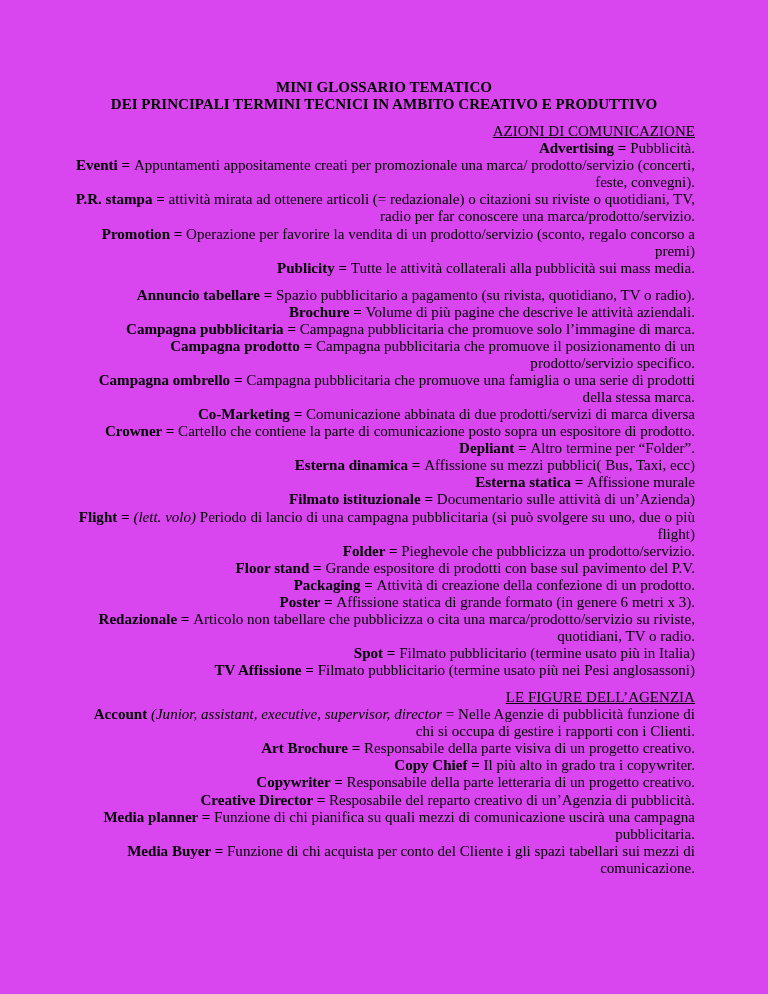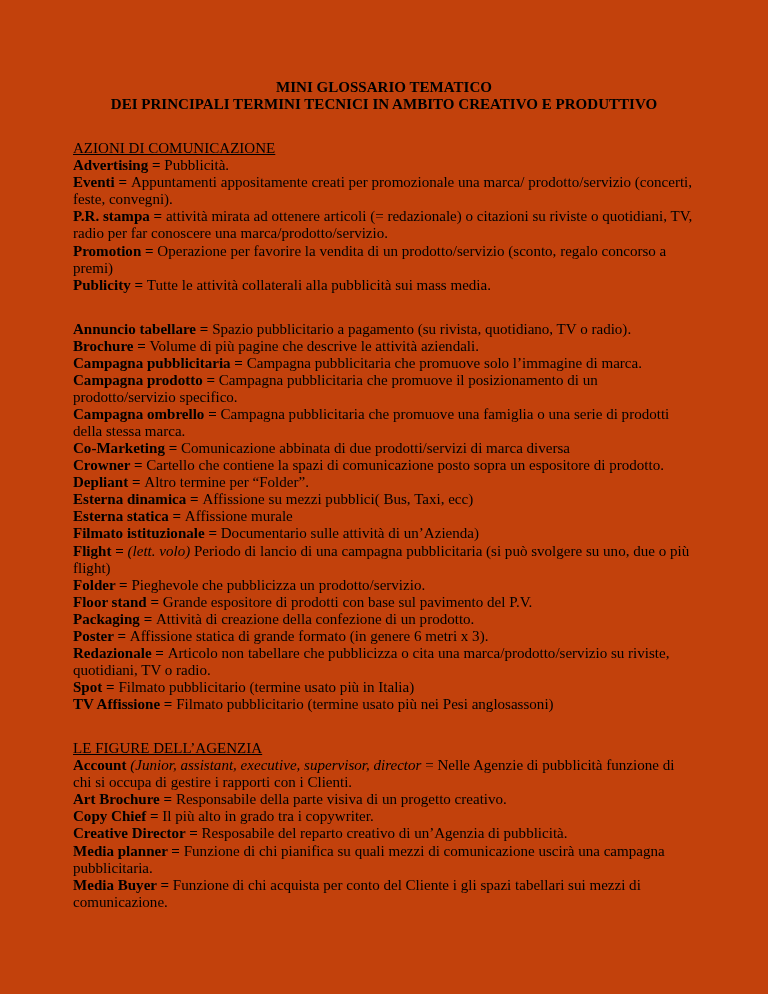--- a/index.html
+++ b/index.html
@@ -6,36 +6,37 @@
     margin: 0;
     padding: 0;
     background: #ffffff;
   }
   .page {
     position: relative;
     width: 768px;
     height: 994px;
     box-sizing: border-box;
     padding: 79px 73px 0 73px;
-    background: #c2410c;
+    background: #d946ef;
     color: #000000;
     font-family: "Liberation Serif", "DejaVu Serif", serif;
     font-size: 15.06px;
     line-height: 17.06px;
     overflow: hidden;
   }
   .doc-title {
     text-align: center;
     font-weight: bold;
   }
   .doc-title div {
     margin: 0;
   }
   section.glossary-section {
-    margin-top: 27px; 
+    margin-top: 10px; 
+    text-align: right;
   }
   .section-heading {
     text-decoration: underline;
     font-weight: normal;
   }
   p.entry {
     margin: 0;
     padding: 0;
   }
   .seg-bold   { font-weight: bold; }
@@ -58,37 +59,38 @@
         <p class="entry"><span class="seg-bold">Promotion = </span><span>Operazione per favorire la vendita di un prodotto/servizio (sconto, regalo concorso a premi)</span></p>
         <p class="entry"><span class="seg-bold">Publicity = </span><span>Tutte le attività collaterali alla pubblicità sui mass media.</span></p>
       </section>
       <section class="glossary-section">
         <p class="entry"><span class="seg-bold">Annuncio tabellare = </span><span>Spazio pubblicitario a pagamento (su rivista, quotidiano, TV o radio).</span></p>
         <p class="entry"><span class="seg-bold">Brochure = </span><span>Volume di più pagine che descrive le attività aziendali.</span></p>
         <p class="entry"><span class="seg-bold">Campagna pubblicitaria = </span><span>Campagna pubblicitaria che promuove solo l’immagine di marca.</span></p>
         <p class="entry"><span class="seg-bold">Campagna prodotto = </span><span>Campagna pubblicitaria che promuove il posizionamento di un prodotto/servizio specifico.</span></p>
         <p class="entry"><span class="seg-bold">Campagna ombrello = </span><span>Campagna pubblicitaria che promuove una famiglia o una serie di prodotti della stessa marca.</span></p>
         <p class="entry"><span class="seg-bold">Co-Marketing = </span><span>Comunicazione abbinata di due prodotti/servizi di marca diversa</span></p>
-        <p class="entry"><span class="seg-bold">Crowner = </span><span>Cartello che contiene la spazi di comunicazione posto sopra un espositore di prodotto.</span></p>
+        <p class="entry"><span class="seg-bold">Crowner = </span><span>Cartello che contiene la parte di comunicazione posto sopra un espositore di prodotto.</span></p>
         <p class="entry"><span class="seg-bold">Depliant = </span><span>Altro termine per “Folder”.</span></p>
         <p class="entry"><span class="seg-bold">Esterna dinamica = </span><span>Affissione su mezzi pubblici( Bus, Taxi, ecc)</span></p>
         <p class="entry"><span class="seg-bold">Esterna statica = </span><span>Affissione murale</span></p>
         <p class="entry"><span class="seg-bold">Filmato istituzionale = </span><span>Documentario sulle attività di un’Azienda)</span></p>
         <p class="entry"><span class="seg-bold">Flight = </span><span class="seg-italic">(lett. volo)</span><span> Periodo di lancio di una campagna pubblicitaria (si può svolgere su uno, due o più flight)</span></p>
         <p class="entry"><span class="seg-bold">Folder = </span><span>Pieghevole che pubblicizza un prodotto/servizio.</span></p>
         <p class="entry"><span class="seg-bold">Floor stand = </span><span>Grande espositore di prodotti con base sul pavimento del P.V.</span></p>
         <p class="entry"><span class="seg-bold">Packaging = </span><span>Attività di creazione della confezione di un prodotto.</span></p>
         <p class="entry"><span class="seg-bold">Poster = </span><span>Affissione statica di grande formato (in genere 6 metri x 3).</span></p>
         <p class="entry"><span class="seg-bold">Redazionale = </span><span>Articolo non tabellare che pubblicizza o cita una marca/prodotto/servizio su riviste, quotidiani, TV o radio.</span></p>
         <p class="entry"><span class="seg-bold">Spot = </span><span>Filmato pubblicitario (termine usato più in Italia)</span></p>
         <p class="entry"><span class="seg-bold">TV Affissione = </span><span>Filmato pubblicitario (termine usato più nei Pesi anglosassoni)</span></p>
       </section>
       <section class="glossary-section">
         <div class="section-heading">LE FIGURE DELL’AGENZIA</div>
         <p class="entry"><span class="seg-bold">Account </span><span class="seg-italic">(Junior, assistant, executive, supervisor, director</span><span> = Nelle Agenzie di pubblicità funzione di chi si occupa di gestire i rapporti con i Clienti.</span></p>
         <p class="entry"><span class="seg-bold">Art Brochure = </span><span>Responsabile della parte visiva di un progetto creativo.</span></p>
         <p class="entry"><span class="seg-bold">Copy Chief = </span><span>Il più alto in grado tra i copywriter.</span></p>
+        <p class="entry"><span class="seg-bold">Copywriter = </span><span>Responsabile della parte letteraria di un progetto creativo.</span></p>
         <p class="entry"><span class="seg-bold">Creative Director = </span><span>Resposabile del reparto creativo di un’Agenzia di pubblicità.</span></p>
         <p class="entry"><span class="seg-bold">Media planner = </span><span>Funzione di chi pianifica su quali mezzi di comunicazione uscirà una campagna pubblicitaria.</span></p>
         <p class="entry"><span class="seg-bold">Media Buyer = </span><span>Funzione di chi acquista per conto del Cliente i gli spazi tabellari sui mezzi di comunicazione.</span></p>
       </section>
     </div>
 </div>
 
 </body></html>

